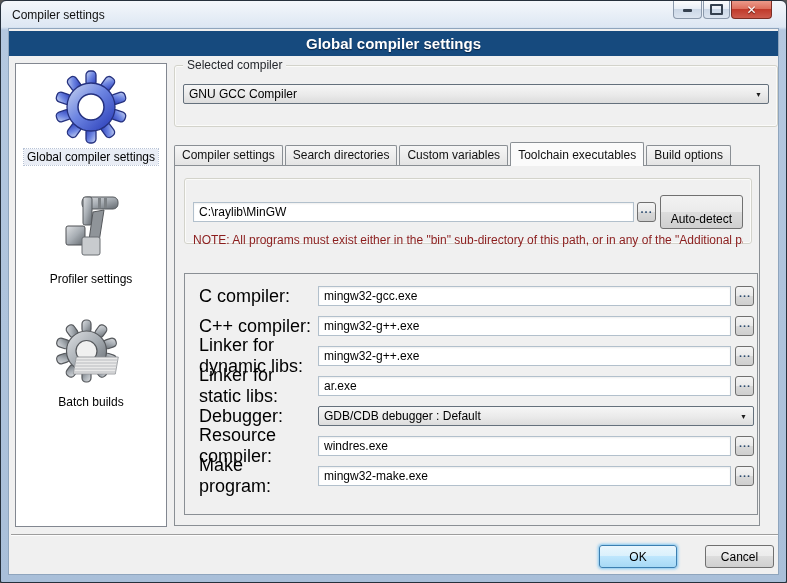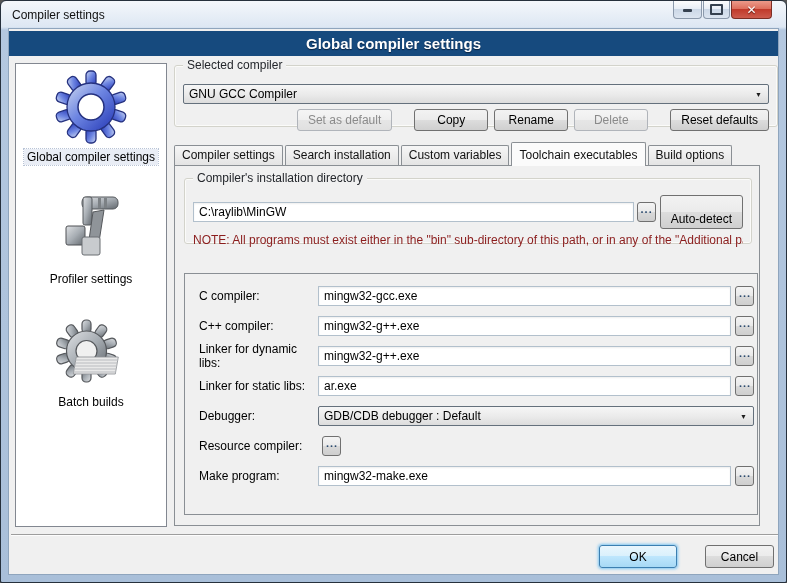--- a/index.html
+++ b/index.html
@@ -69,21 +69,21 @@
   .cs-buttons .gap{margin-left:22px;}
   .gb-install{left:9px;top:12px;width:568px;height:66px;}
   .dir-row{display:flex;align-items:center;margin:16px 8px 0 8px;}
   .dir-row .field{flex:1;height:20px;}
   .dir-row .browse{margin-left:3px;flex:none;}
   .dir-row .btn{height:20px;padding:16px 10px;margin-left:4px;flex:none;}
   .note{margin:4px 8px 0 8px;font-size:12px;color:#8b1d1d;white-space:nowrap;overflow:hidden;}
   .inner-strip{left:9px;top:83px;}
   .inner-page{left:9px;top:107px;width:574px;height:242px;padding-top:12px;}
   .row{display:flex;align-items:center;height:20px;margin:0 3px 10px 14px;}
-  .row-label{width:119px;flex:none;font-size:12px;color:#000;}
+  .row-label{width:119px;flex:none;font-size:18px;color:#000;}
   .row .field{flex:1;height:20px;}
   .row .browse{margin-left:4px;flex:none;}
   .row .combo{flex:1;}
   
   .footer-sep{position:absolute;left:2px;top:505px;width:767px;height:0;
     border-top:1px solid #9d9d9d;border-bottom:1px solid #fdfdfd;}
   .btn-ok{position:absolute;left:590px;top:516px;width:78px;height:23px;}
   .btn-cancel{position:absolute;left:696px;top:516px;width:69px;height:23px;}
 </style>
 </head>
@@ -192,42 +192,34 @@
         <span class="side-label">Batch builds</span>
       </div>
     </div>
 
     <div class="groupbox gb-compiler">
       <span class="gb-label">Selected compiler</span>
       <div class="combo cs-combo">
         <span>GNU GCC Compiler</span>
         <span class="arrow">▼</span>
       </div>
-      <div class="cs-buttons">
-        <button class="btn disabled">Set as default</button>
-        <button class="btn gap" style="min-width:74px">Copy</button>
-        <button class="btn" style="min-width:74px">Rename</button>
-        <button class="btn disabled" style="min-width:74px">Delete</button>
-        <button class="btn gap">Reset defaults</button>
-      </div>
     </div>
 
     <div class="tabstrip outer-strip">
       <div class="tab">Compiler settings</div>
-      <div class="tab">Search installation</div>
+      <div class="tab">Search directories</div>
       <div class="tab">Custom variables</div>
       <div class="tab active">Toolchain executables</div>
       <div class="tab">Build options</div>
 
     </div>
 
     <div class="page outer-page">
 
       <div class="groupbox gb-install">
-        <span class="gb-label">Compiler's installation directory</span>
         <div class="dir-row">
           <input class="field" value="C:\raylib\MinGW" style="">
           <button class="browse">...</button>
           <button class="btn">Auto-detect</button>
         </div>
         <div class="note">NOTE: All programs must exist either in the "bin" sub-directory of this path, or in any of the "Additional paths"...</div>
       </div>
 
 
       <div class="page inner-page">
@@ -253,20 +245,21 @@
         </div>
         <div class="row">
           <span class="row-label">Debugger:</span>
           <div class="combo">
             <span>GDB/CDB debugger : Default</span>
             <span class="arrow">▼</span>
           </div>
         </div>
         <div class="row">
           <span class="row-label">Resource compiler:</span>
+          <input class="field" value="windres.exe" style="">
           <button class="browse">...</button>
         </div>
         <div class="row">
           <span class="row-label">Make program:</span>
           <input class="field" value="mingw32-make.exe" style="">
           <button class="browse">...</button>
         </div>
       </div>
     </div>
 

